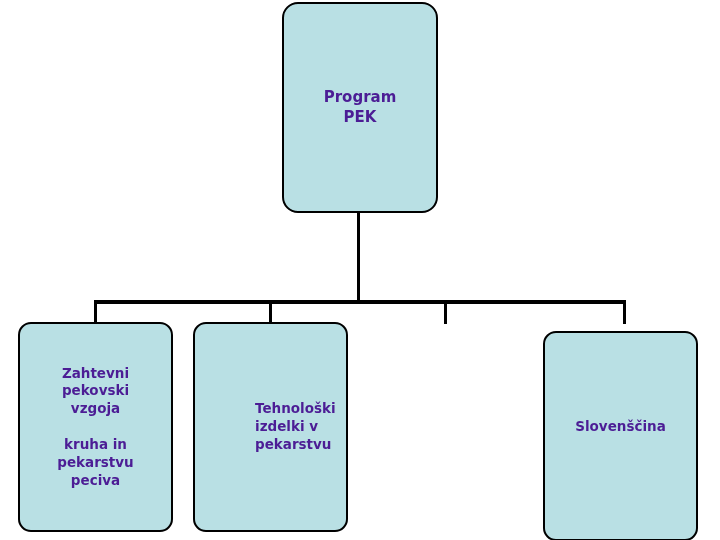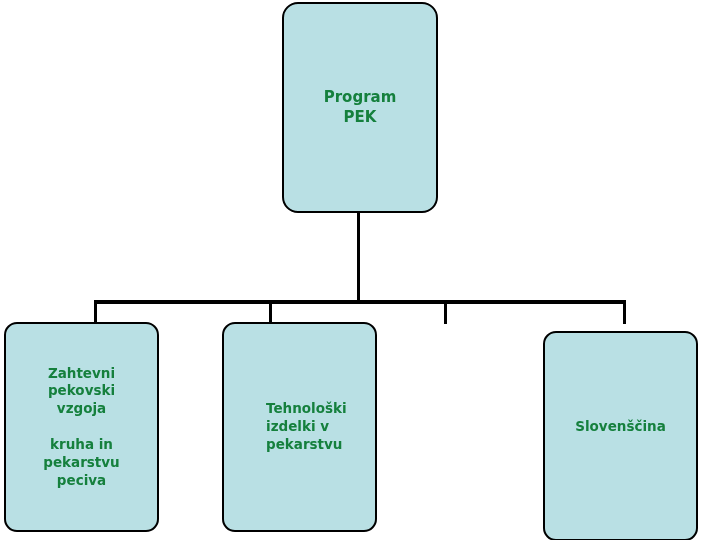--- a/index.html
+++ b/index.html
@@ -20,21 +20,21 @@
 
   
   .node {
     position: absolute;
     box-sizing: border-box;
     background: #b9e0e4;
     border: 2px solid #000000;
     display: flex;
     flex-direction: column;
     justify-content: center;
-    color: #15803d;
+    color: #4c1d95;
     font-weight: bold;
     line-height: 1.32;
   }
 
   .node.root {
     left: 282px;
     top: 2px;
     width: 156px;
     height: 211px;
     border-radius: 16px;
@@ -44,22 +44,22 @@
   }
 
   .node.child {
     top: 322px;
     width: 155px;
     height: 210px;
     border-radius: 13px;
     font-size: 13.5px;
   }
 
-  .node.child.c1 { left: 4px;  text-align: right; align-items: center; }
-  .node.child.c2 { left: 193px; text-align: left;   align-items: flex-start; padding-left: 42px; margin-left: 29px; }
+  .node.child.c1 { left: 18px;  text-align: right; align-items: center; }
+  .node.child.c2 { left: 193px; text-align: left;   align-items: flex-start; padding-left: 60px; }
   .node.child.c3 { left: 368px; text-align: left;   align-items: flex-start; padding-left: 46px; }
   .node.child.c4 { left: 543px; text-align: center; align-items: center; margin-top: 9px; }
 
   .node .line { display: block; white-space: pre; }
   .node .gap  { display: block; height: 1.32em; }
 
   
   .connector {
     position: absolute;
     background: #000000;

